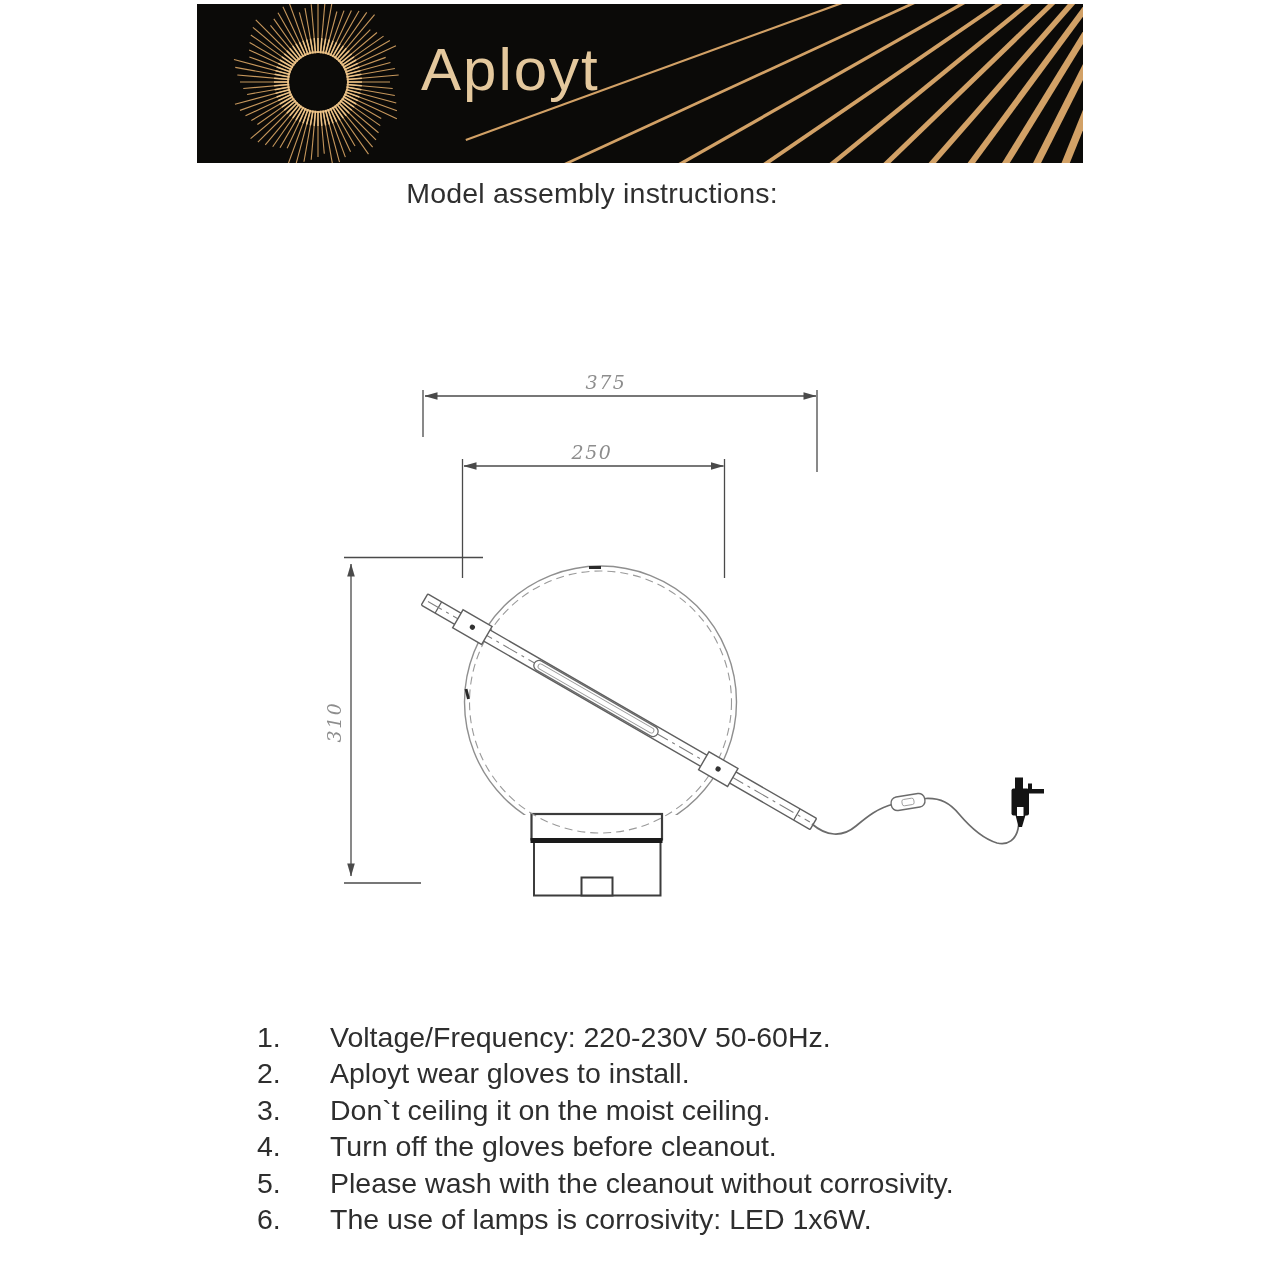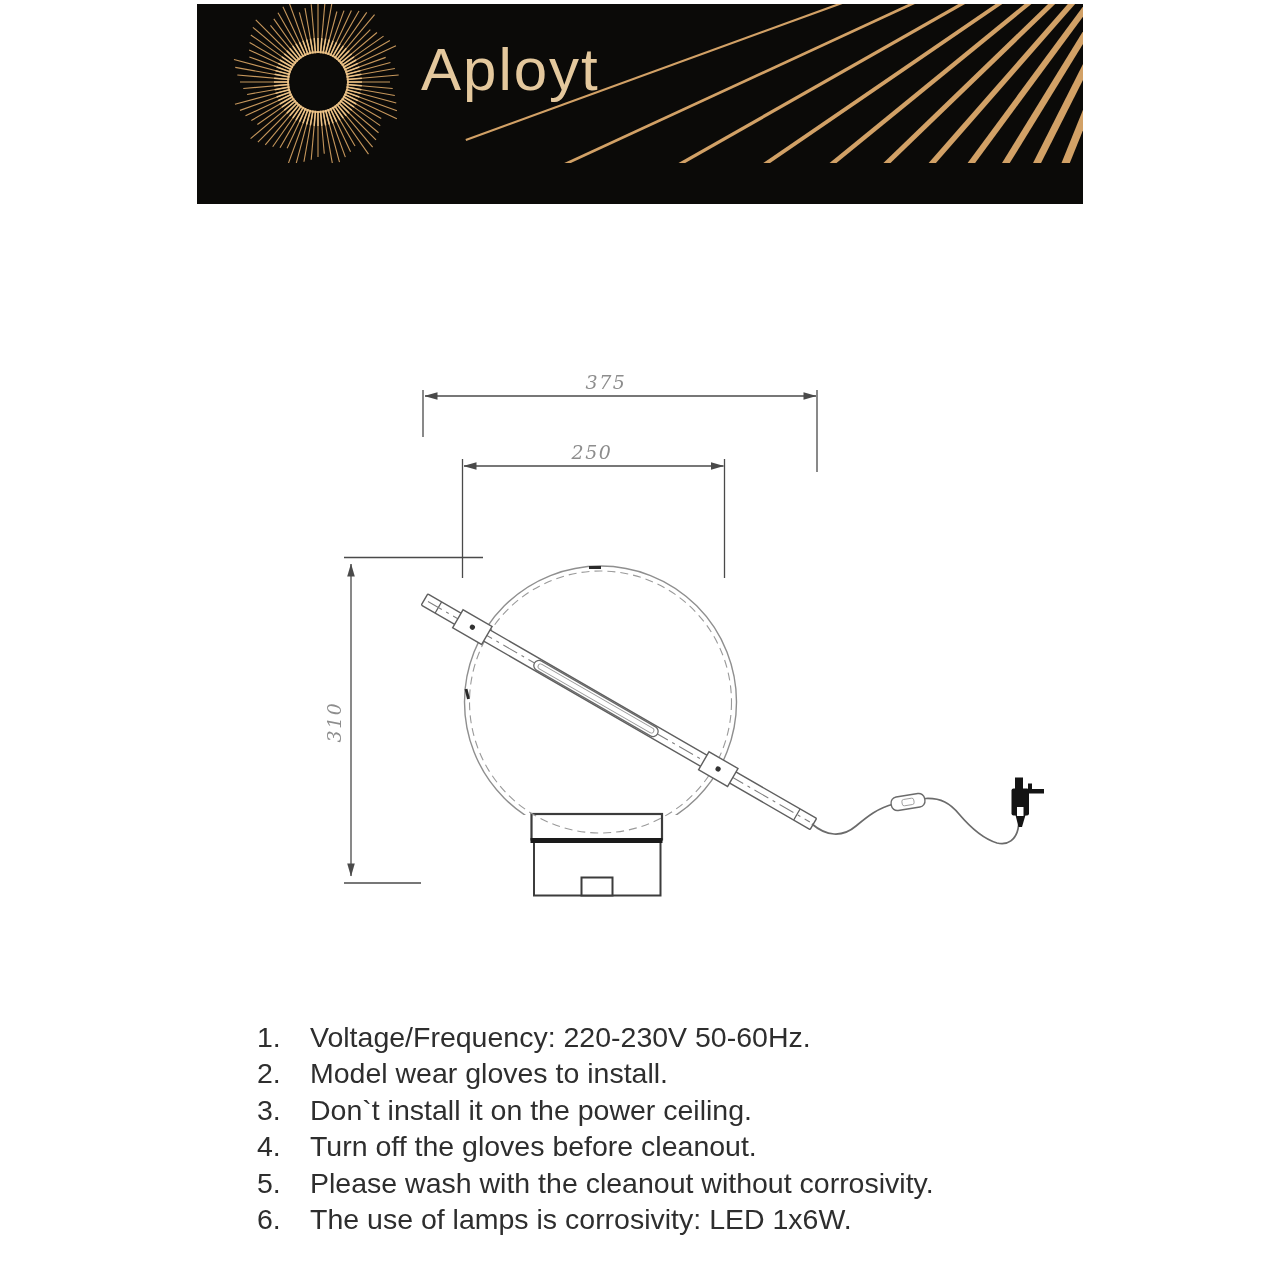--- a/index.html
+++ b/index.html
@@ -1,35 +1,35 @@
 <!DOCTYPE html>
 <html><head>
 <meta charset="utf-8">
 <style>
   html,body{margin:0;padding:0;background:#ffffff;}
   .page{position:relative;width:1280px;height:1280px;background:#ffffff;overflow:hidden;
         font-family:"Liberation Sans",sans-serif;}
   
-  .banner{position:absolute;left:197px;top:4px;width:886px;height:200px;background:#0b0a08;overflow:hidden;}
+  .banner{position:absolute;left:197px;top:4px;width:886px;height:159px;background:#0b0a08;overflow:hidden;}
   .banner svg{position:absolute;left:0;top:0;}
   .brand{position:absolute;left:224px;top:36px;font-size:60px;font-weight:400;
          letter-spacing:2px;color:#e4c89d;line-height:1;}
   
   .title-block{position:absolute;left:92px;top:174px;width:1000px;text-align:center;
                color:#2f2f2f;font-size:28.5px;line-height:38px;letter-spacing:0.2px;}
   
   .diagram{position:absolute;left:0;top:0;width:1280px;height:1280px;}
   .dimlabel{font-family:"DejaVu Serif",serif;font-style:italic;font-size:19px;
             fill:#8d8d8d;letter-spacing:1.5px;}
   
   .instructions{position:absolute;left:257px;top:1019px;width:860px;color:#2e2e2e;
                 font-size:28.5px;line-height:36.4px;}
   .inst-row{display:flex;}
   .inst-num{width:53px;flex:0 0 53px;}
-  .inst-text{flex:1;}
+  .inst-text{flex:1;margin-left:20px;}
 </style>
 </head>
 <body>
 
 <div class="page">
 
   <div class="banner">
     <svg width="886" height="159" viewBox="0 0 886 159">
       <g id="sunburst">
           <line x1="150" y1="78" x2="193" y2="78" stroke="#c6975c" stroke-width="1.1"></line>
@@ -191,20 +191,21 @@
           <line x1="983" y1="-124" x2="584.7707114627397" y2="523.3124699487162" stroke="#d2a166" stroke-width="6.6000000000000005"></line>
           <line x1="983" y1="-124" x2="640.3330690760326" y2="554.3652220236154" stroke="#d2a166" stroke-width="7.15"></line>
           <line x1="983" y1="-124" x2="698.2989890039069" y2="580.6597294707584" stroke="#d2a166" stroke-width="7.7"></line>
           <line x1="983" y1="-124" x2="758.2618819665245" y2="602.0115552129812" stroke="#d2a166" stroke-width="8.25"></line>
         </g>
     </svg>
     <span class="brand">Aployt</span>
   </div>
 
   <div class="title-block">
+    <div>Model assembly instructions:</div>
   </div>
 
   <svg class="diagram" viewBox="0 0 1280 1280">
     <defs>
       <marker id="dimArrow" viewBox="0 0 14 10" refX="13.5" refY="5" markerWidth="14" markerHeight="10" markerUnits="userSpaceOnUse" orient="auto-start-reverse">
         <path d="M14 5 L1 1.2 L1 8.8 Z" fill="#4a4a4a"></path>
       </marker>
       <clipPath id="aboveBase">
           <rect x="430" y="520" width="350" height="295"></rect>
         </clipPath>
@@ -283,25 +284,25 @@
     <text class="dimlabel" x="341" y="722" text-anchor="middle" transform="rotate(-90 341 722)">310</text>
   </svg>
 
   <div class="instructions">
     <div class="inst-row">
       <span class="inst-num">1.</span>
       <span class="inst-text">Voltage/Frequency: 220-230V 50-60Hz.</span>
     </div>
     <div class="inst-row">
       <span class="inst-num">2.</span>
-      <span class="inst-text">Model wear gloves to install.</span>
+      <span class="inst-text">Aployt wear gloves to install.</span>
     </div>
     <div class="inst-row">
       <span class="inst-num">3.</span>
-      <span class="inst-text">Don`t install it on the power ceiling.</span>
+      <span class="inst-text">Don`t ceiling it on the moist ceiling.</span>
     </div>
     <div class="inst-row">
       <span class="inst-num">4.</span>
       <span class="inst-text">Turn off the gloves before cleanout.</span>
     </div>
     <div class="inst-row">
       <span class="inst-num">5.</span>
       <span class="inst-text">Please wash with the cleanout without corrosivity.</span>
     </div>
     <div class="inst-row">

